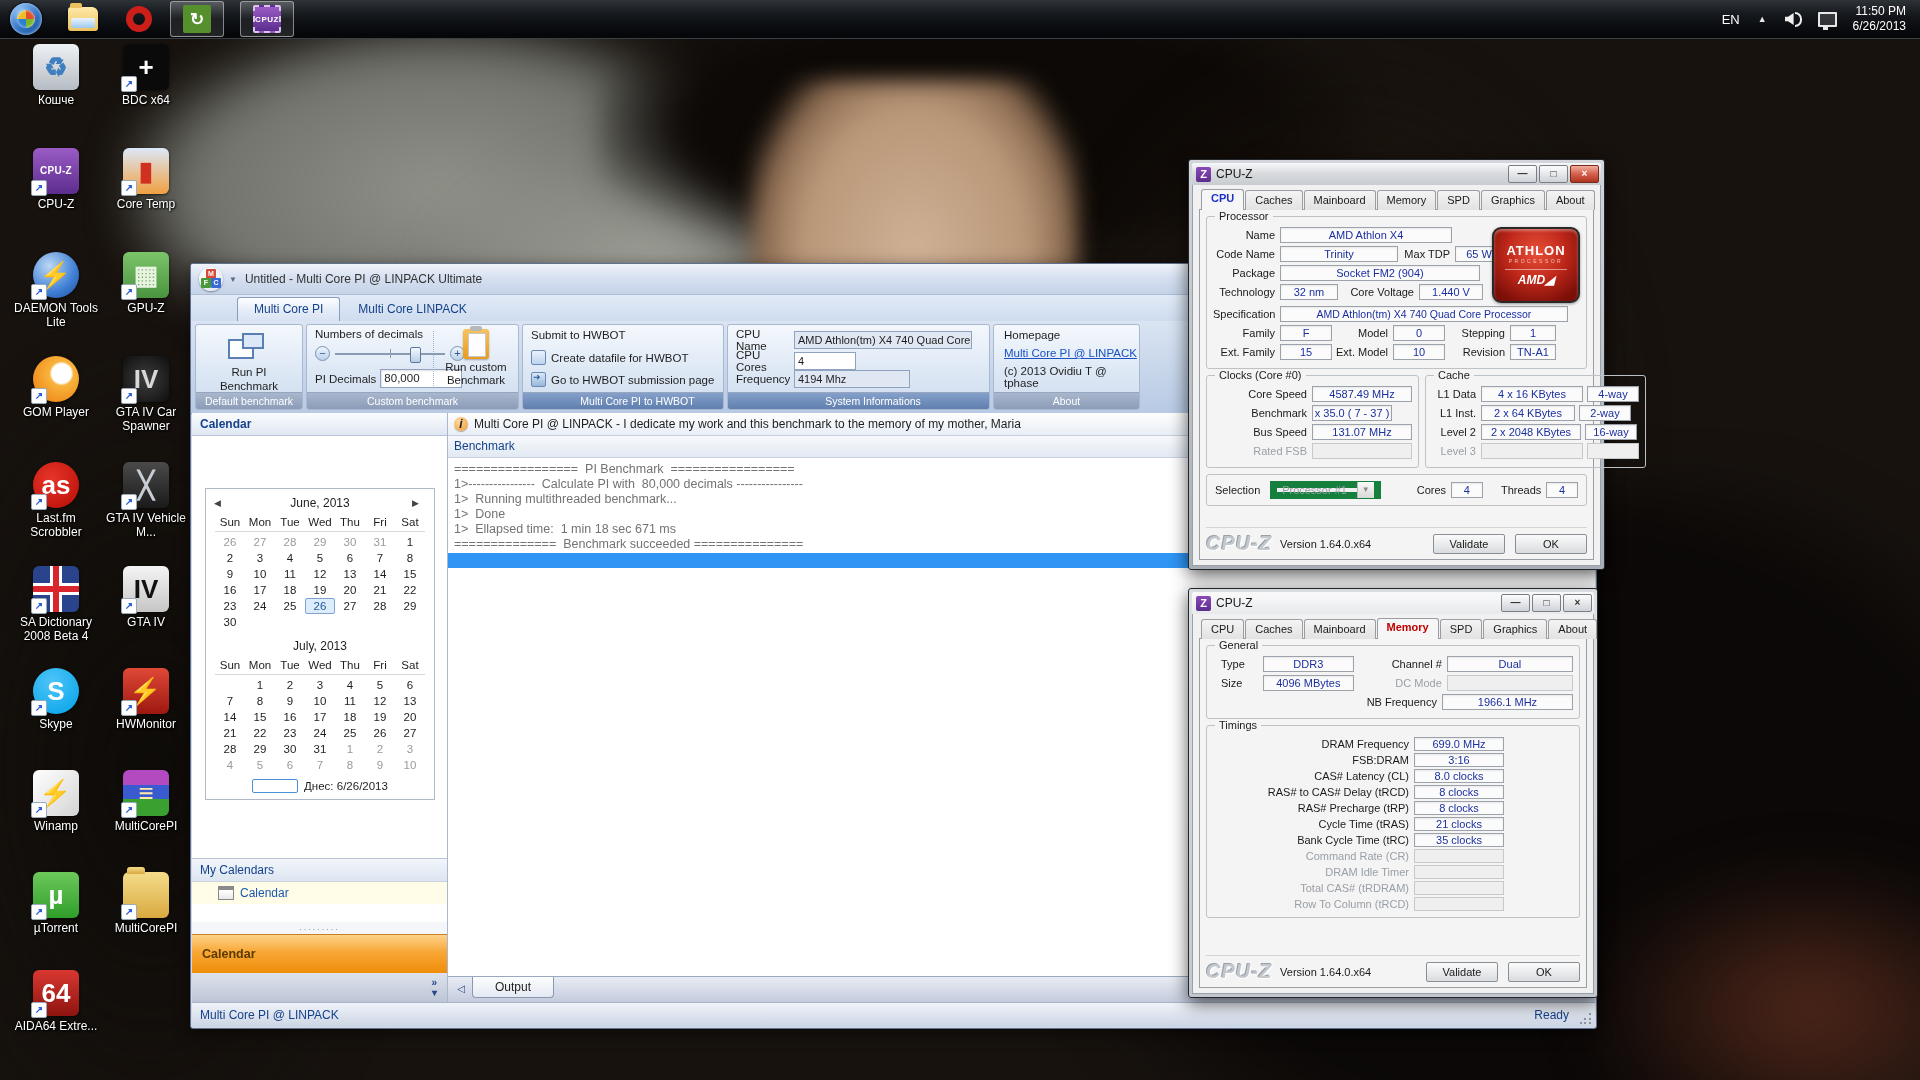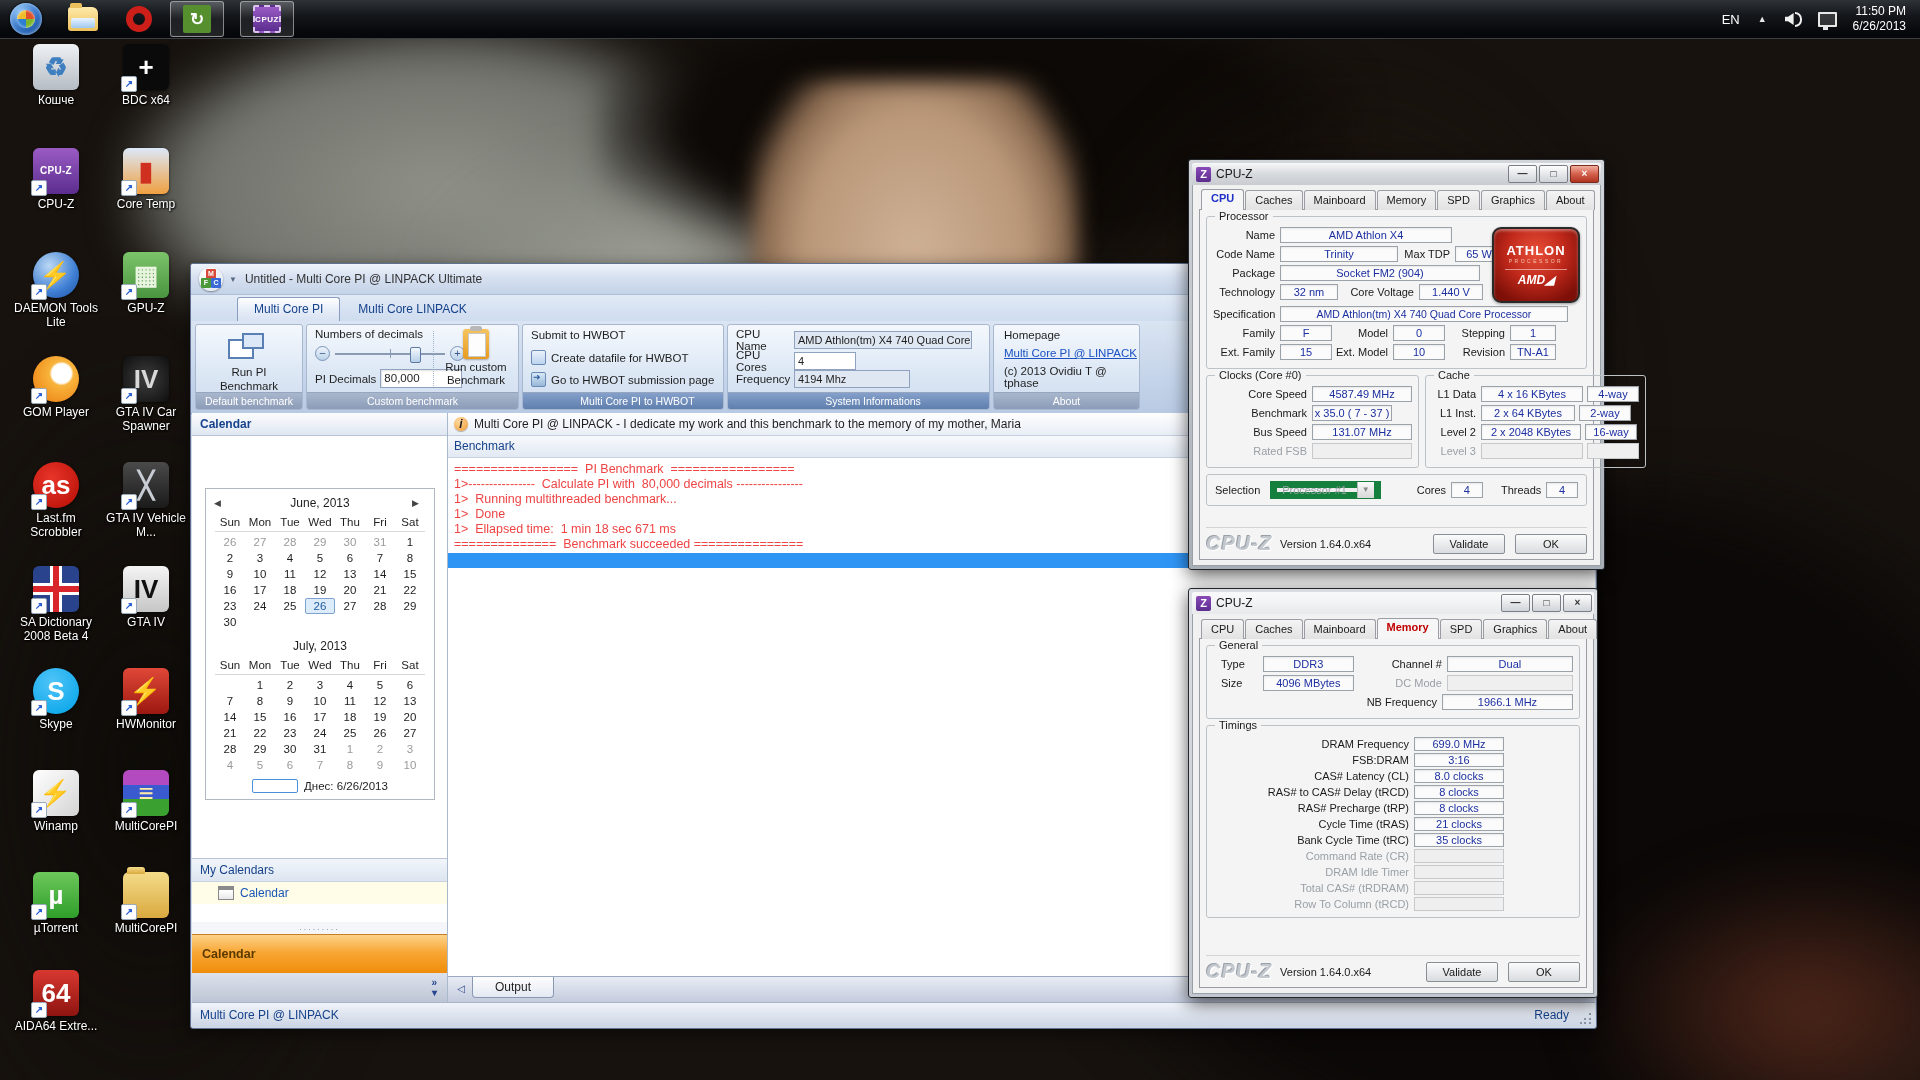--- a/index.html
+++ b/index.html
@@ -147,21 +147,21 @@
   .panel-gray{height:30px;background:linear-gradient(#dde2ec,#bcc4d4);display:flex;flex-direction:column;align-items:flex-end;justify-content:center;padding-right:10px;}
   .panel-gray span{font-size:10px;color:#27458c;line-height:10px;font-weight:bold;}
   
   #outarea{flex:1;display:flex;flex-direction:column;background:#fff;overflow:hidden;}
   .infobar{height:22px;background:linear-gradient(#fefefe,#e9eef6);border-bottom:1px solid #c4cede;display:flex;align-items:center;padding-left:6px;}
   .info-ico{width:14px;height:14px;border-radius:50%;background:radial-gradient(circle at 35% 30%,#ffd9a0,#f09a30);color:#fff;font-size:10px;font-weight:bold;text-align:center;line-height:14px;font-style:italic;margin-right:6px;box-shadow:0 1px 1px rgba(0,0,0,.3);}
   .infobar span{font-size:12px;color:#1e1e1e;}
   .bench-head{height:21px;background:linear-gradient(#f7f9fc,#e2e9f3);border-bottom:1px solid #c8d2e0;
     font-size:12px;color:#15428b;line-height:21px;padding-left:6px;}
   .out-lines{padding-top:4px;}
-  .out-line{font-size:12.5px;color:#ef4444;line-height:15px;padding-left:6px;white-space:pre;}
+  .out-line{font-size:12.5px;color:#737373;line-height:15px;padding-left:6px;white-space:pre;}
   .sel-row{height:15px;background:#2f95f5;margin-top:1px;}
   .out-fill{flex:1;background:#fff;}
   .out-tabstrip{height:26px;background:linear-gradient(#e8ecf4,#c2cadc);border-top:1px solid #9aa8c0;display:flex;align-items:flex-start;}
   .out-arrow{width:18px;height:18px;margin:3px 2px 0 4px;font-size:10px;color:#27458c;text-align:center;line-height:18px;}
   .out-tab{margin-top:0;height:20px;padding:0 22px;background:linear-gradient(#fdfdfe,#e4e9f2);border:1px solid #8a98b4;border-top:none;
     border-radius:0 0 4px 4px;font-size:12px;color:#1e1e1e;line-height:20px;}
   .mcp-status{position:absolute;left:1px;right:1px;bottom:1px;height:24px;background:linear-gradient(#f0f3f9,#ccd5e4);
     border-top:1px solid #a8b4c8;display:flex;align-items:center;border-radius:0 0 2px 2px;}
   .status-left{font-size:12px;color:#15428b;padding-left:8px;flex:1;}
   .status-right{font-size:12px;color:#15428b;padding-right:26px;}

